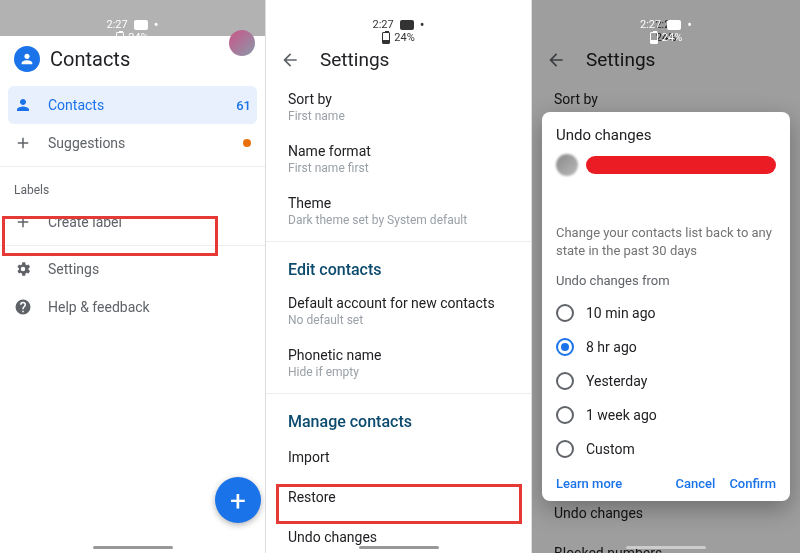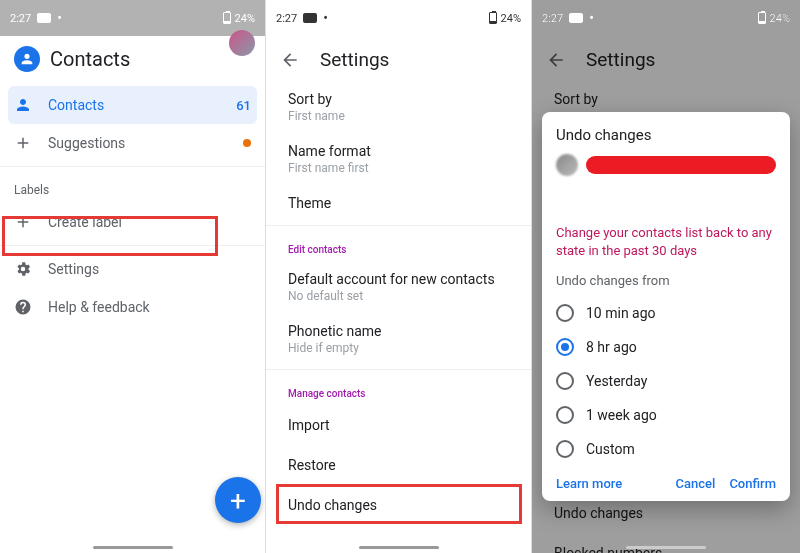--- a/index.html
+++ b/index.html
@@ -1,20 +1,20 @@
 <!DOCTYPE html>
 <html><head>
 <meta charset="utf-8">
 <style>
   * { box-sizing: border-box; margin: 0; padding: 0; }
   body { font-family: Roboto, Arial, sans-serif; background: #f0f0f0; width: 800px; height: 553px; overflow: hidden; }
   .stage { display: flex; width: 800px; height: 553px; }
   .phone { width: 266px; height: 553px; background: #fff; position: relative; border-right: 1px solid #ddd; flex-shrink: 0; overflow: hidden; }
   .phone:last-child { width: 268px; border-right: none; }
-  .statusbar { height: 22px; display: flex; align-items: center; justify-content: space-between; padding: 18px 10px; font-size: 11px; color: #333; }
+  .statusbar { height: 22px; display: flex; align-items: center; justify-content: space-between; padding: 18px 10px; font-size: 11px; color: #333; flex-direction: column; }
   .statusbar.dim { background: rgba(0,0,0,0.30); color: #fff; }
   .sb-left { display: flex; align-items: center; gap: 6px; }
   .sb-right { display: flex; align-items: center; gap: 4px; }
   .yt-icon { width: 14px; height: 10px; background: #333; border-radius: 2px; display:inline-block; }
   .statusbar.dim .yt-icon { background:#fff; }
   .sb-dot{ font-size:14px; line-height:0; }
   .batt { width:8px; height:12px; border:1px solid currentColor; border-radius:1px; position:relative; display:inline-block;}
   .batt::before{content:"";position:absolute; top:-2px; left:2px; width:4px; height:1px; background:currentColor;}
   .batt-fill{position:absolute; bottom:0; left:0; right:0; height:24%; background:currentColor;}
 
@@ -36,34 +36,34 @@
   .nav-icon{ width:18px; height:18px; fill:#5f6368; flex-shrink:0;}
   .nav-item.active .nav-icon{ fill:#1a73e8; }
 
   
   .p2-appbar{ display:flex; align-items:center; gap:20px; padding:12px 14px 10px 14px;}
   .arrow-back{ width:20px; height:20px; fill:#5f6368;}
   .p2-title{ font-size:19px; color:#202124;}
   .setting{ padding:10px 16px 10px 22px;}
   .setting .s-title{ font-size:14px; color:#202124;}
   .setting .s-sub{ font-size:12px; color:#9aa0a6; margin-top:2px;}
-  .section-hdr{ font-size:10px; color:#a21caf; font-weight:500; padding:14px 22px 6px 22px;}
+  .section-hdr{ font-size:16px; color:#0c4a6e; font-weight:500; padding:14px 22px 6px 22px;}
   .divline{ height:1px; background:#eee; margin:4px 0;}
   .mc-item{ padding:12px 22px; font-size:14px; color:#202124;}
 
   
   .p3-bg{ position:absolute; inset:0; background:#fff;}
   .p3-bg .statusbar, .p3-bg .p2-appbar, .p3-bg .setting, .p3-bg .mc-item, .p3-bg .section-hdr{ filter:none;}
   .scrim{ position:absolute; inset:0; background:rgba(0,0,0,0.38);}
   .dialog{ position:absolute; left:10px; right:10px; top:112px; background:#fff; border-radius:8px; box-shadow:0 8px 24px rgba(0,0,0,.3); padding:14px 14px 10px 14px;}
   .dlg-title{ font-size:15px; color:#202124; margin-bottom:10px;}
   .acct-row{ display:flex; align-items:center; gap:8px; margin-bottom:10px;}
   .acct-avatar{ width:22px; height:22px; border-radius:50%; background:linear-gradient(135deg,#888,#bbb); filter:blur(1px);}
   .redact{ flex:1; height:18px; background:#ec1c24; border-radius:9px;}
-  .dlg-desc{ font-size:13px; color:#be185d; margin-bottom:14px; line-height:1.35;margin-top:48px;}
+  .dlg-desc{ font-size:13px; color:#737373; margin-bottom:14px; line-height:1.35;margin-top:48px;}
   .dlg-sub{ font-size:13px; color:#5f6368; margin-bottom:8px;}
   .radio-row{ display:flex; align-items:center; gap:12px; padding:8px 0;}
   .radio{ width:18px; height:18px; border-radius:50%; border:2px solid #5f6368; position:relative; flex-shrink:0;}
   .radio.sel{ border-color:#1a73e8;}
   .radio.sel::after{content:""; position:absolute; inset:3px; background:#1a73e8; border-radius:50%;}
   .radio-label{ font-size:14px; color:#202124;}
   .dlg-actions{ display:flex; justify-content:flex-end; gap:14px; margin-top:10px; align-items:center;}
   .dlg-actions .learn{ margin-right:auto;}
   .txtbtn{ font-size:13px; color:#1a73e8; font-weight:500;}
   .statusbar.white{ color:#fff; }
@@ -172,20 +172,21 @@
     <div class="setting">
       <div class="s-title">Sort by</div>
       <div class="s-sub">First name</div>
     </div>
     <div class="setting">
       <div class="s-title">Name format</div>
       <div class="s-sub">First name first</div>
     </div>
     <div class="setting">
       <div class="s-title">Theme</div>
+      <div class="s-sub">Dark theme set by System default</div>
     </div>
     <div class="divline"></div>
     <div class="section-hdr">Edit contacts</div>
     <div class="setting">
       <div class="s-title">Default account for new contacts</div>
       <div class="s-sub">No default set</div>
     </div>
     <div class="setting">
       <div class="s-title">Phonetic name</div>
       <div class="s-sub">Hide if empty</div>

